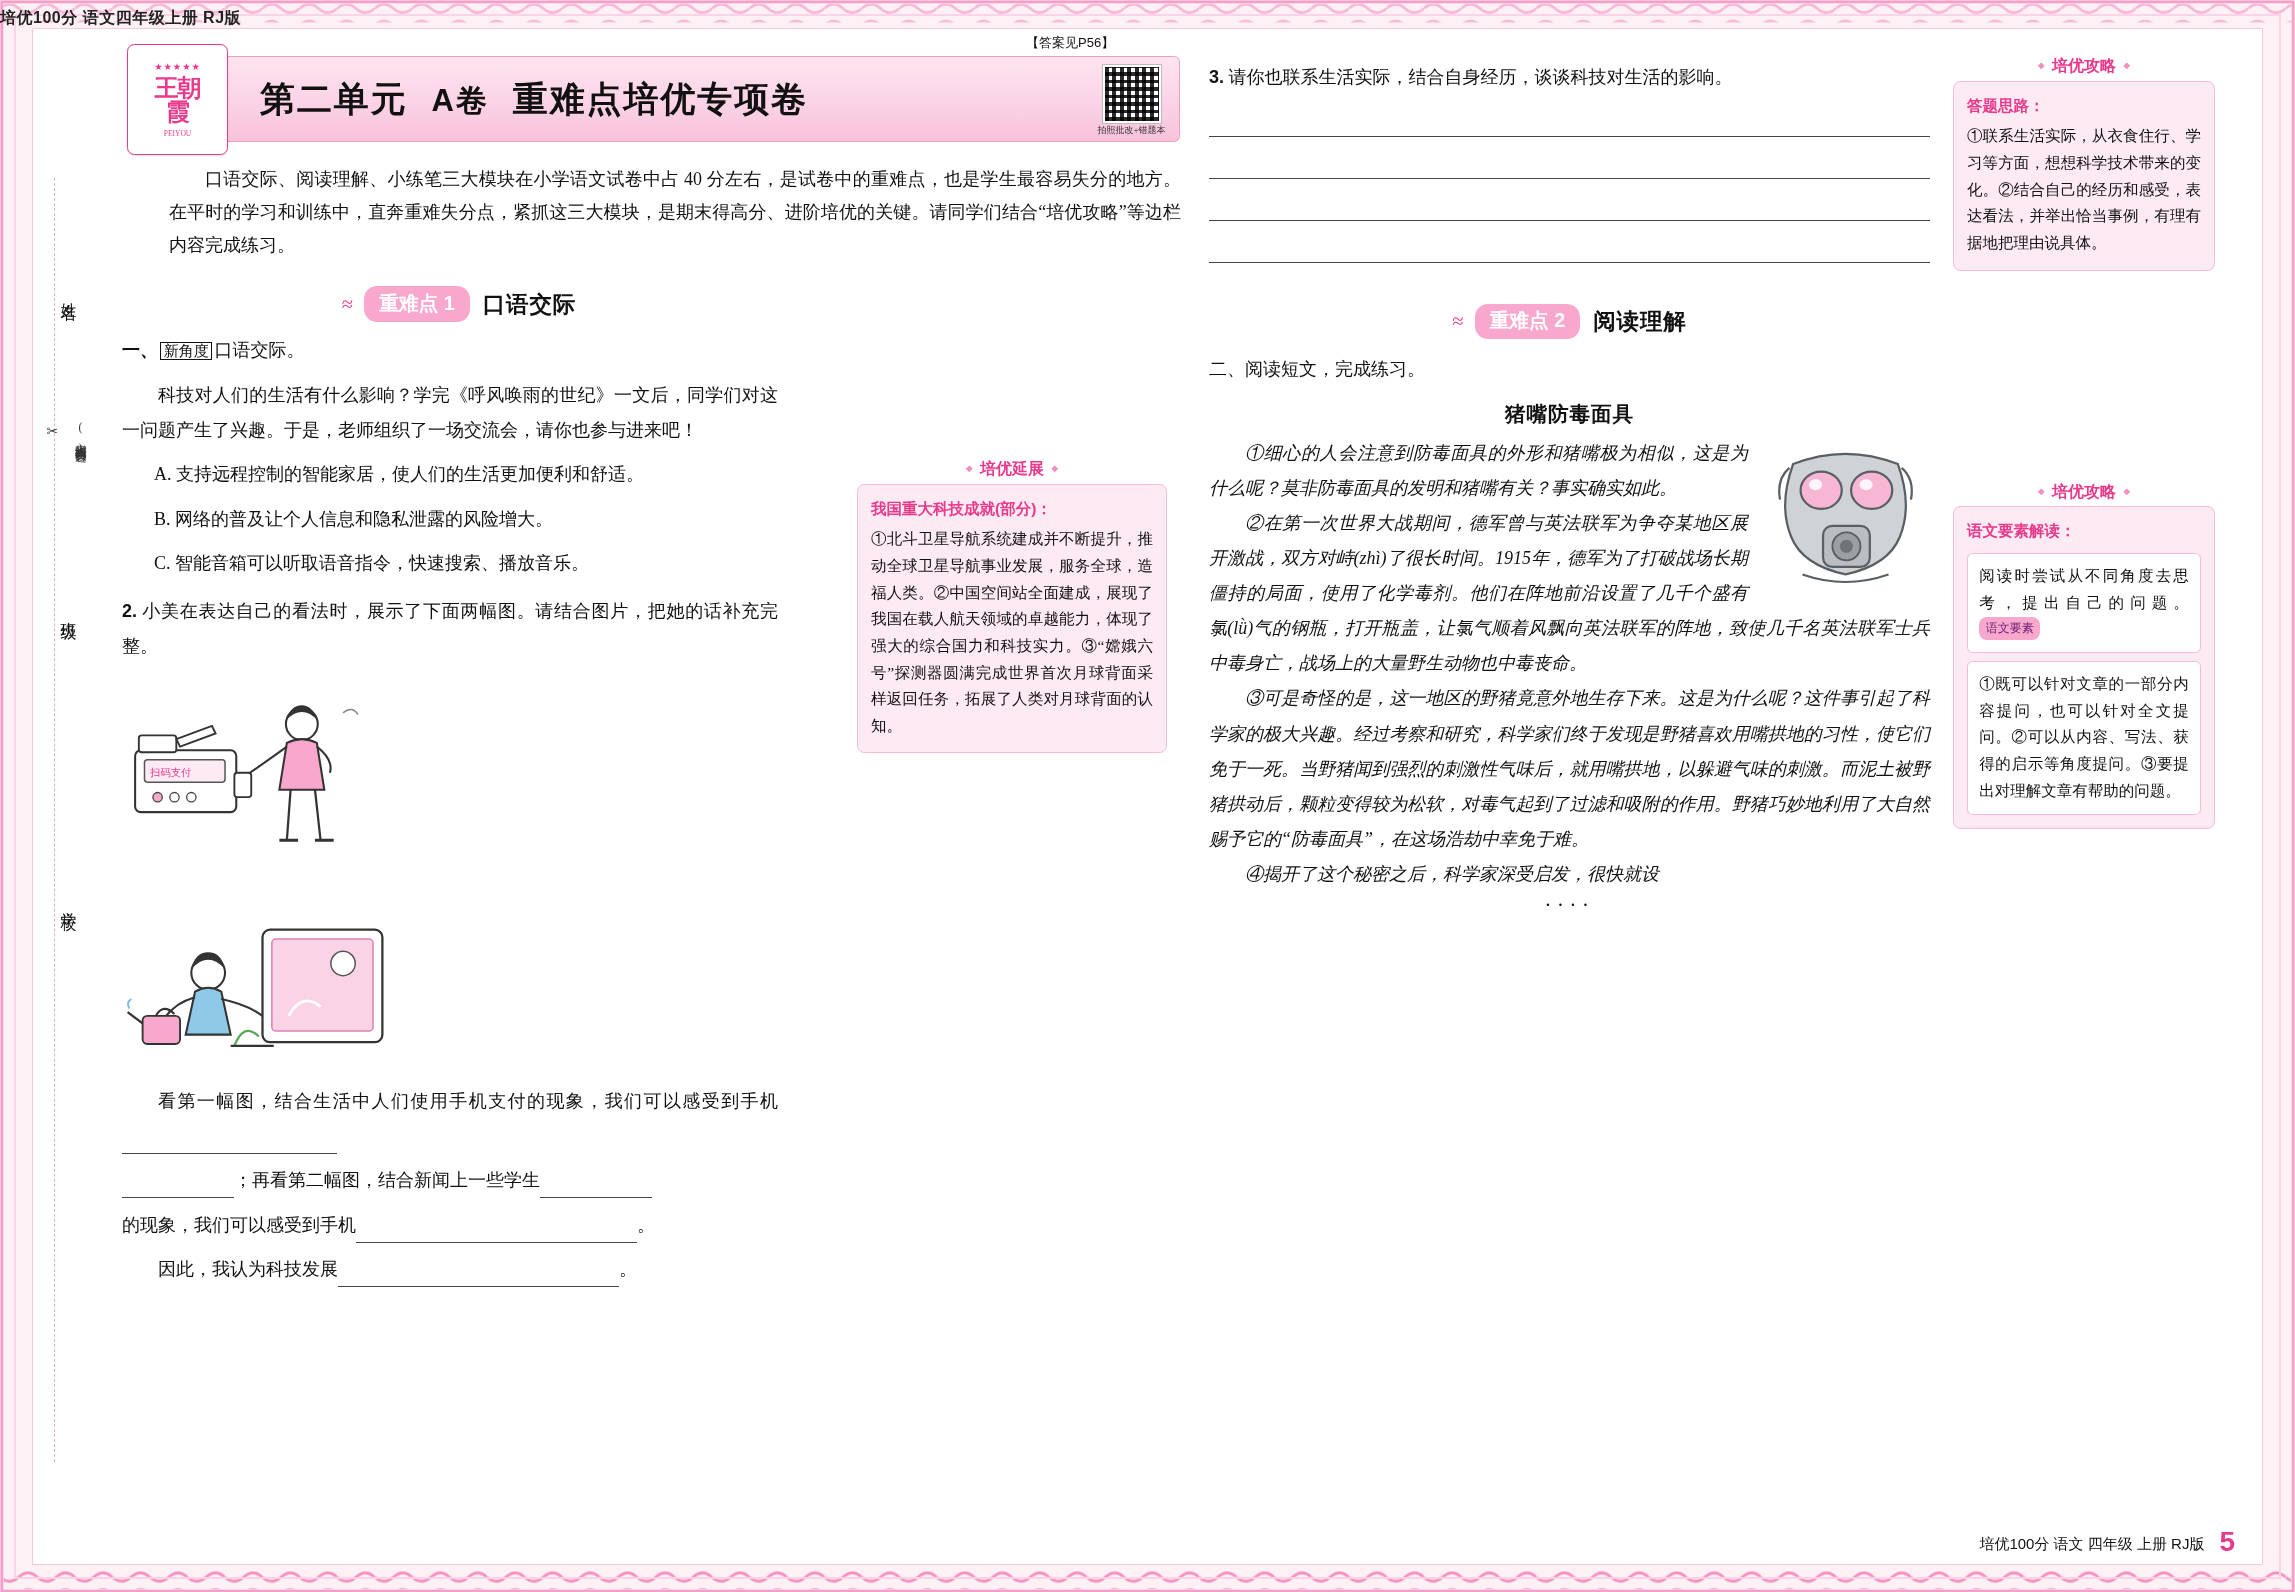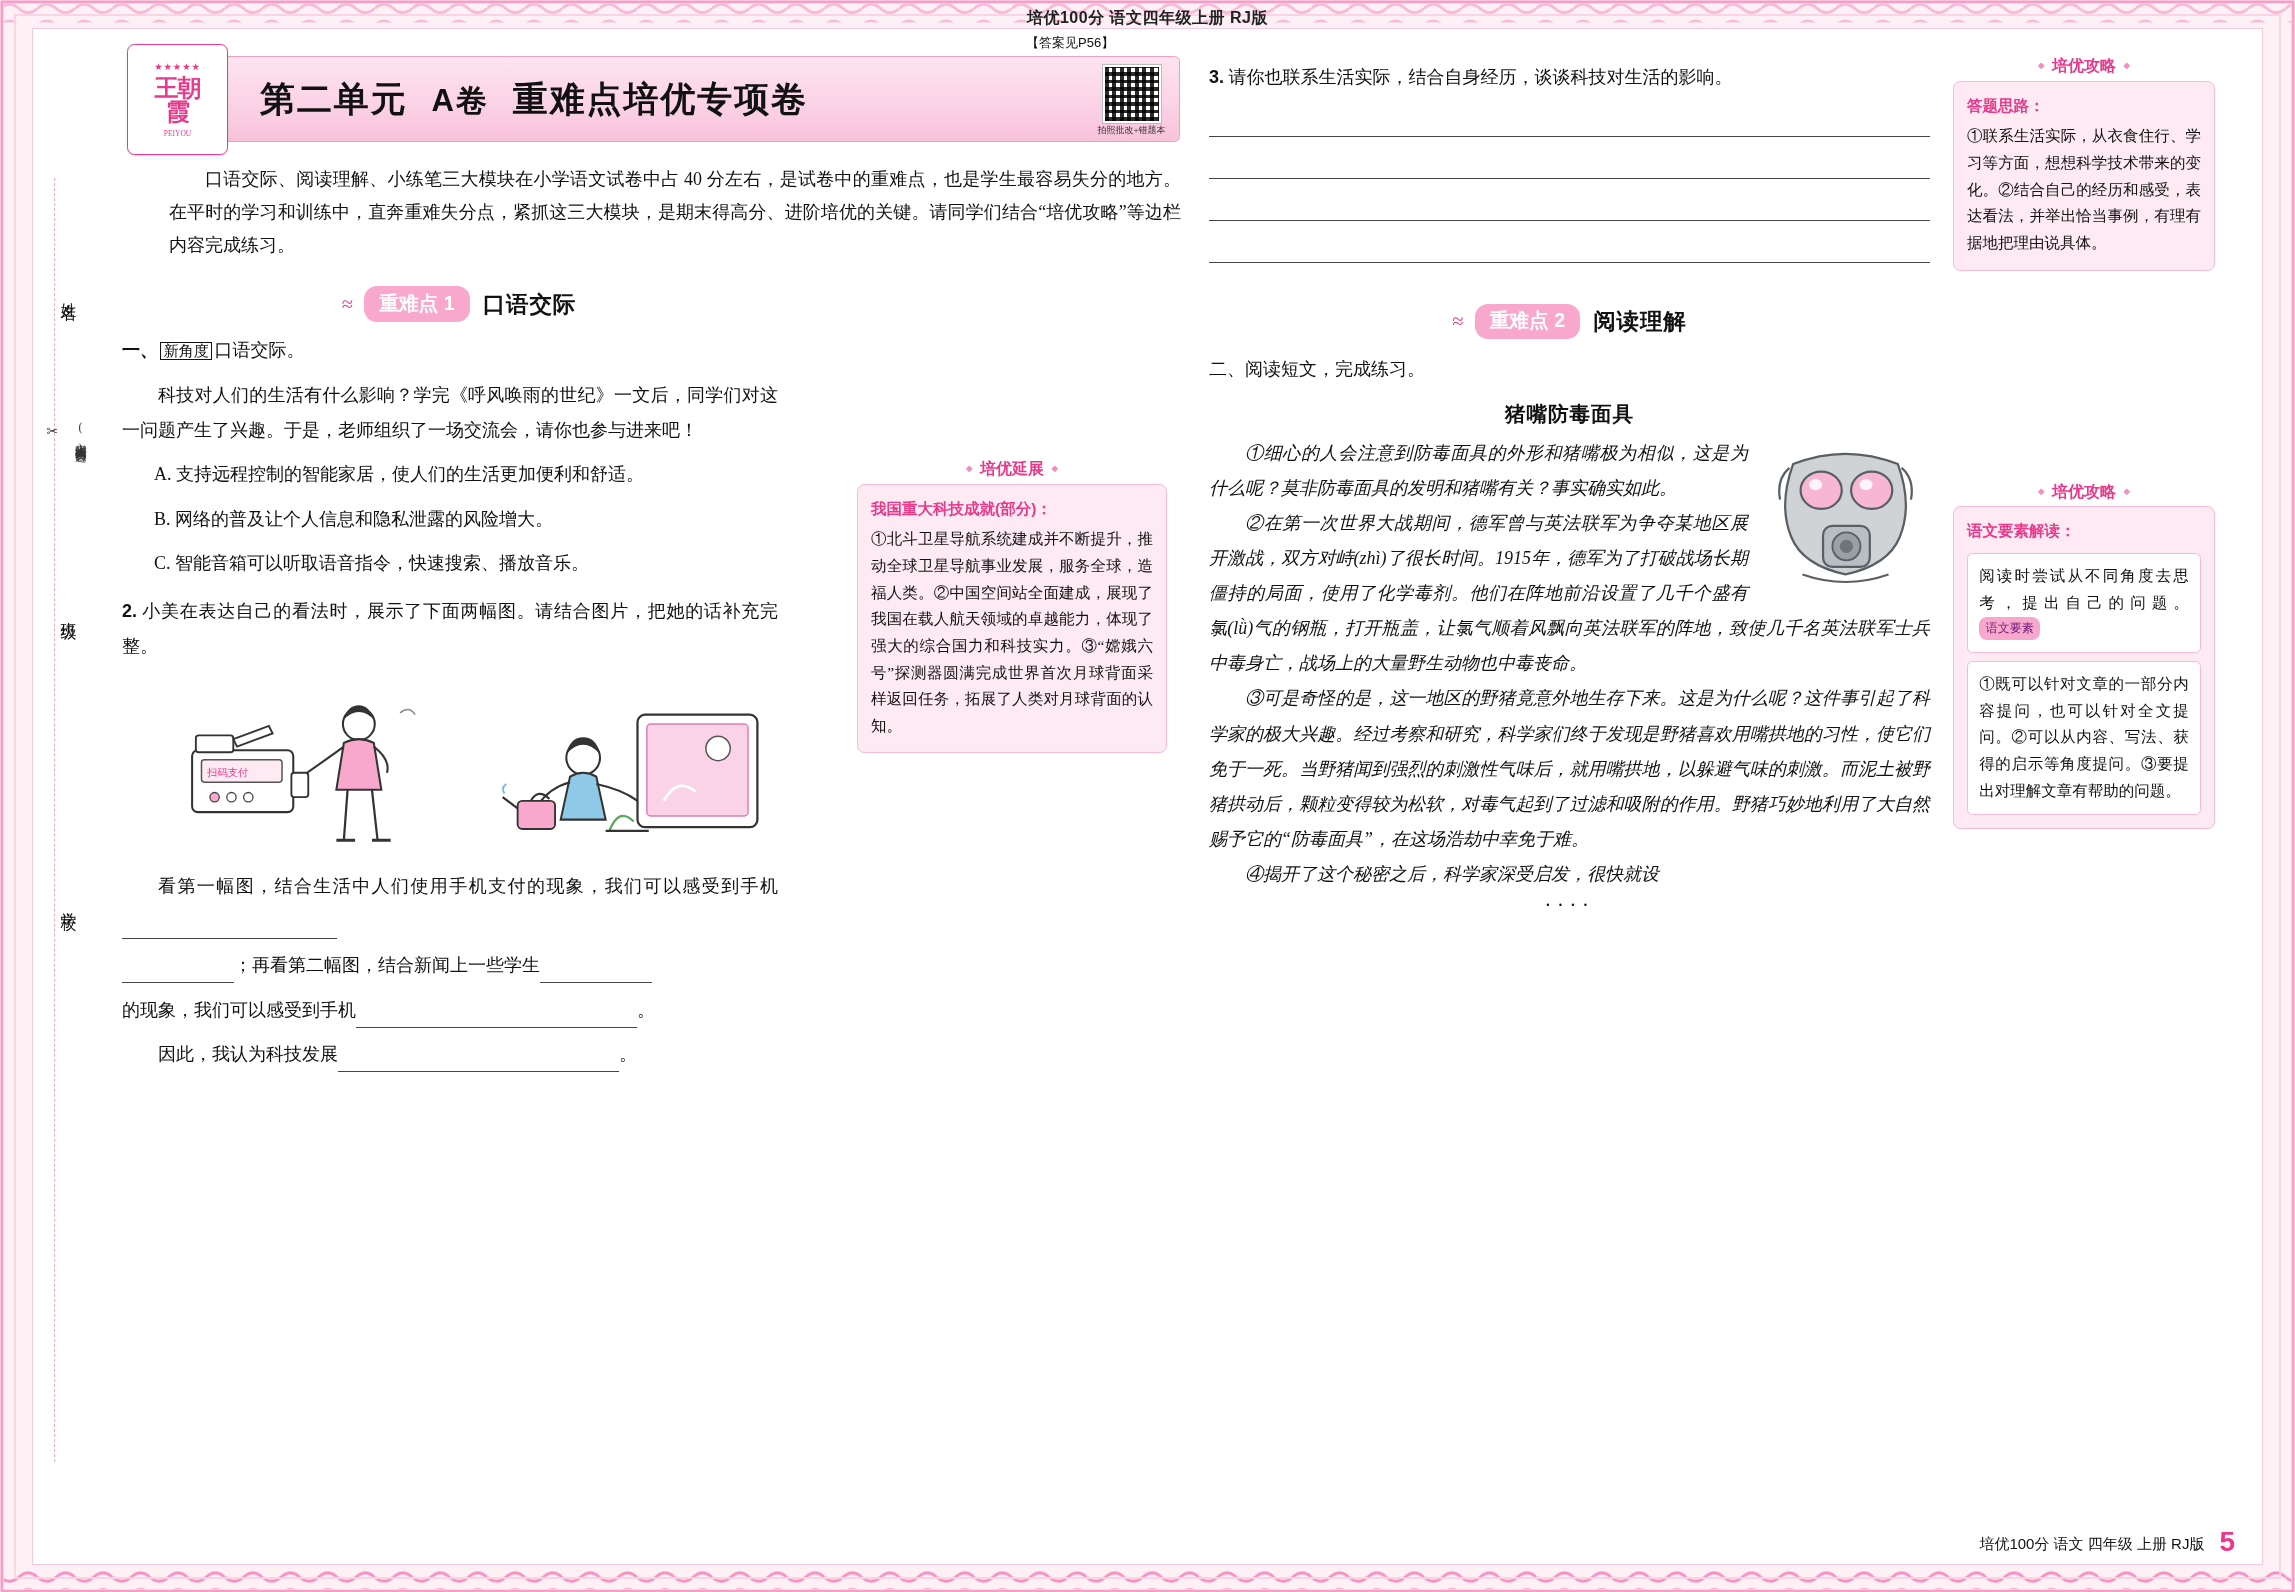--- a/index.html
+++ b/index.html
@@ -24,21 +24,21 @@
   .inner-sheet {
     position: absolute;
     left: 32px; top: 28px; right: 32px; bottom: 28px;
     background: #ffffff;
     border: 0.9px solid #f6c9dd;
   }
 
   
   .head-band {
     position: absolute; left: 0; right: 0; top: 0; height: 36px;
-    display: flex; align-items: center; justify-content: center;
+    display: flex; align-items: center; justify-content: flex-start;
   }
   .head-title {
     font-size: 16px; color: #222; letter-spacing: 0.5px;
     font-family: "Liberation Sans", sans-serif; font-weight: bold;
   }
 
   
   .bind-strip {
     position: absolute; left: 37px; top: 56px; width: 69px; bottom: 56px;
   }
@@ -220,20 +220,21 @@
   
   .mask-illus {
     float: right; width: 169px; height: 159px; margin: 0 0 5.6px 13px;
     position: relative;
   }
 
   
   .illus-row {
     display: flex; gap: 37px; justify-content: flex-end;
     margin: 17px 0 9.4px;
+    flex-direction: column;
   }
   .illus {
     width: 281px; height: 178px; position: relative;
   }
 
   
   .footer {
     position: absolute; right: 60px; bottom: 39px;
     display: flex; align-items: flex-end; gap: 15px;
     font-size: 15px; color: #111;

